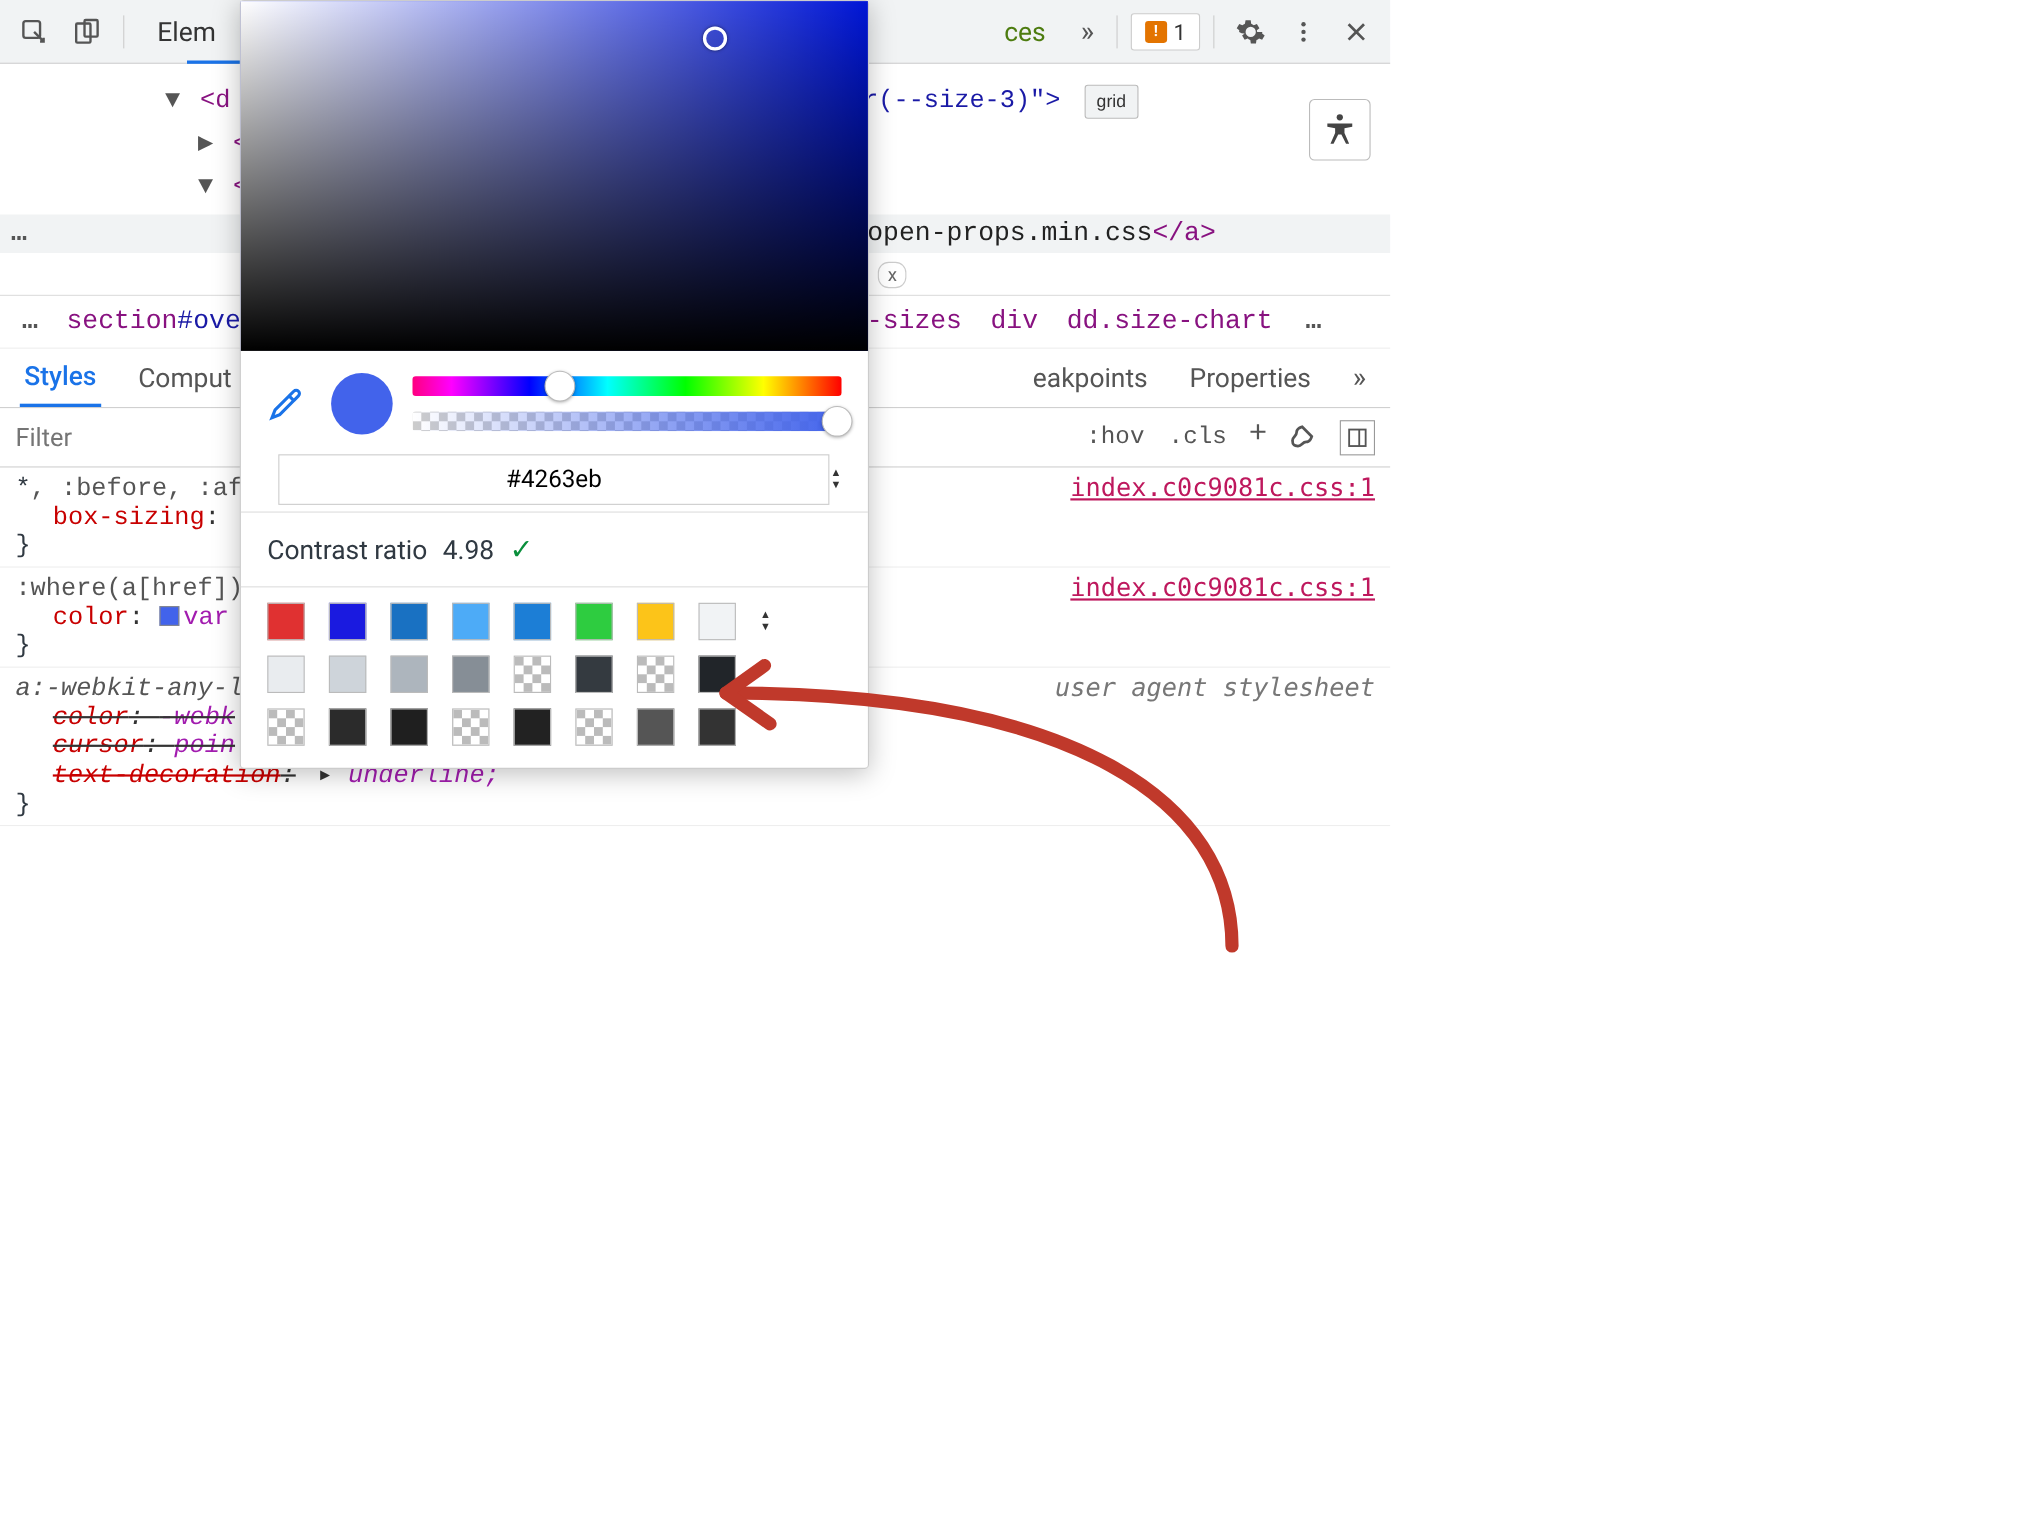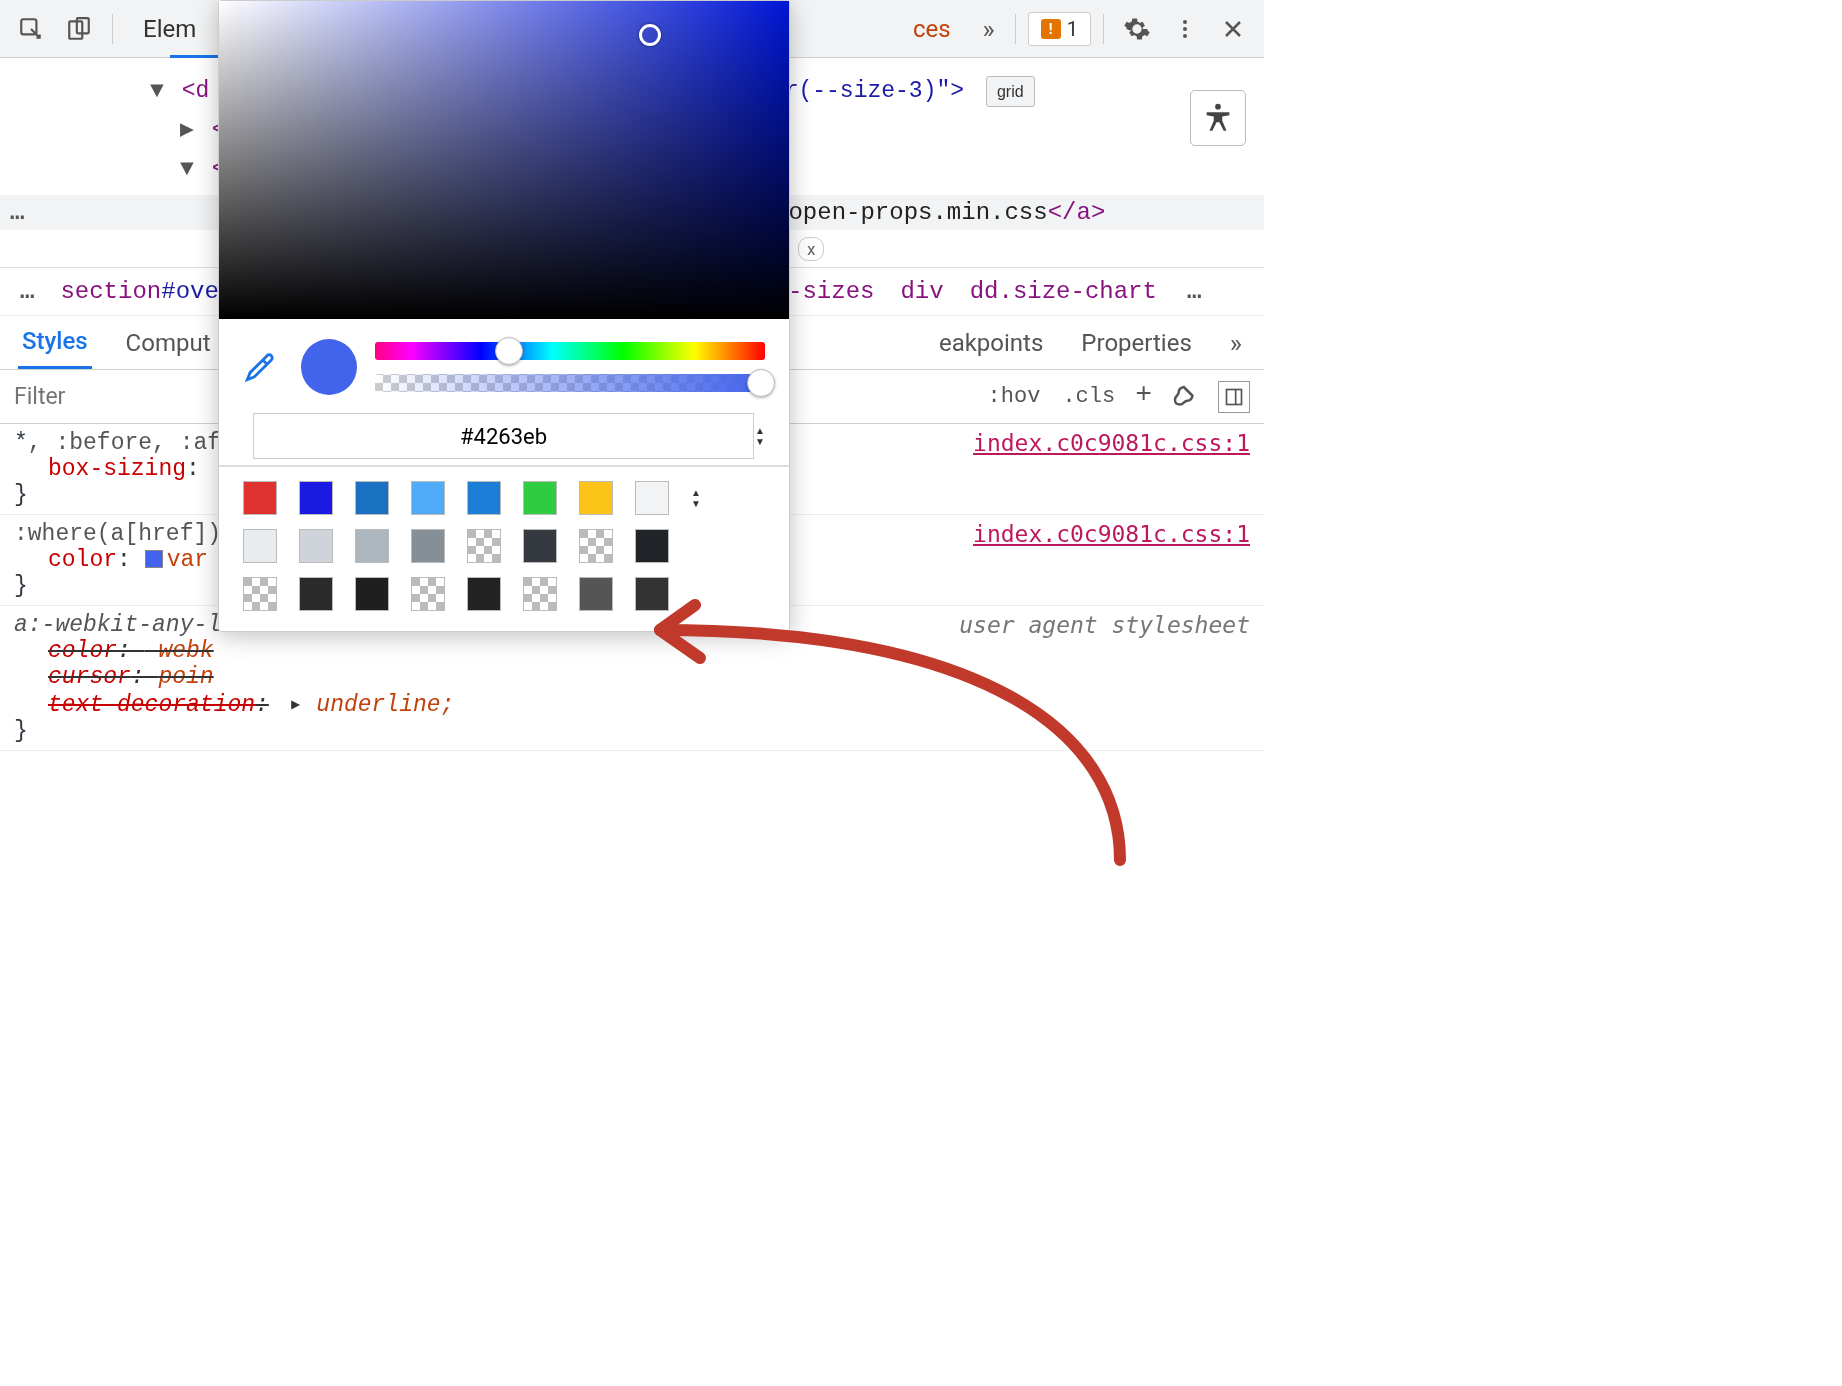--- a/index.html
+++ b/index.html
@@ -109,21 +109,21 @@
   
   .rules { font-size:23px; }
   .rule { border-bottom:1px solid #eee; padding: 6px 14px; position:relative;}
   .rule .src { float:right; color:#be185d; text-decoration: underline; font-family: Menlo, Consolas, monospace; }
   .rule .ua { float:right; color:#777; font-style: italic; font-family: Menlo, Consolas, monospace;}
   .sel { color:#555; }
   .sel .dark { color:#303942; font-weight:500;}
   .brace { color:#303942; }
   .prop { padding-left: 34px; }
   .pname { color:#c80000; }
-  .pval { color:#c2410c; }
+  .pval { color:#a21caf; }
   .strike { text-decoration: line-through; }
   .italic { font-style: italic; }
   .swatch { display:inline-block; width:18px; height:18px; border:1px solid #888; vertical-align:-2px; margin-right:4px;}
 
   
   .picker {
     position:absolute;
     left: 218px; top: 0px;
     width: 572px;
     background:#fff;
@@ -210,21 +210,21 @@
   </span>
   <span class="tool-btn">
     <svg width="26" height="26" viewBox="0 0 24 24" fill="none" stroke="#555" stroke-width="2">
         <rect x="3" y="5" width="12" height="16" rx="1"></rect>
         <rect x="10" y="2" width="11" height="14" rx="1"></rect>
       </svg>
   </span>
   <span class="divider-v"></span>
   <span class="tab-label">Elem</span>
   <span class="spacer"></span>
-  <span class="tab-label" style="color:#c2410c">ces</span>
+  <span class="tab-label" style="color:#4d7c0f">ces</span>
   <span class="tab-label" style="padding:0 8px;font-size:26px;color:#555">»</span>
   <span class="divider-v"></span>
   <span class="issue-badge">
     <span class="sq">!</span>
     <span>1</span>
   </span>
   <span class="divider-v"></span>
   <span class="tool-btn">
     <svg width="28" height="28" viewBox="0 0 24 24" fill="#555">
         <path d="M12 8a4 4 0 100 8 4 4 0 000-8zm9 4a7 7 0 01-.1 1.2l2 1.6-2 3.4-2.4-1a7 7 0 01-2 1.2l-.4 2.6h-4l-.4-2.6a7 7 0 01-2-1.2l-2.4 1-2-3.4 2-1.6A7 7 0 013 12a7 7 0 01.1-1.2l-2-1.6 2-3.4 2.4 1a7 7 0 012-1.2L8 3h4l.4 2.6a7 7 0 012 1.2l2.4-1 2 3.4-2 1.6c.1.4.2.8.2 1.2z"></path>
@@ -383,20 +383,25 @@
       <div class="alpha-slider">
         <div class="slider-thumb" style="right:-10px"></div>
       </div>
     </div>
   </div>
   <div class="hex-row">
     <input class="hex-input" value="#4263eb" style="">
     <span class="hex-spin">▲<br>▼</span>
   </div>
   <div class="picker-sep"></div>
+  <div class="contrast-row">
+    <span>Contrast ratio</span>
+    <span>4.98</span>
+    <span class="contrast-check">✓</span>
+  </div>
   <div class="picker-sep"></div>
   <div class="palette" id="palette">
 
   <div class="sw" style="background: rgb(224, 49, 49);"></div>
       <div class="sw" style="background: rgb(26, 26, 224);"></div>
       <div class="sw" style="background: rgb(25, 113, 194);"></div>
       <div class="sw" style="background: rgb(77, 171, 247);"></div>
       <div class="sw" style="background: rgb(28, 126, 214);"></div>
       <div class="sw" style="background: rgb(46, 204, 64);"></div>
       <div class="sw" style="background: rgb(252, 196, 25);"></div>

